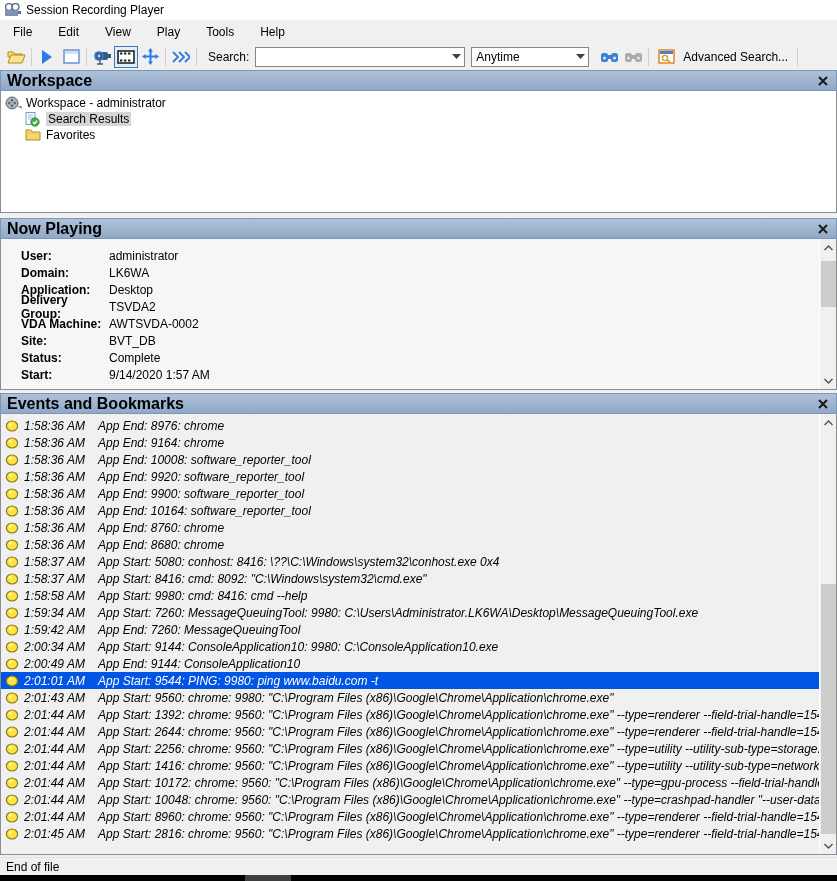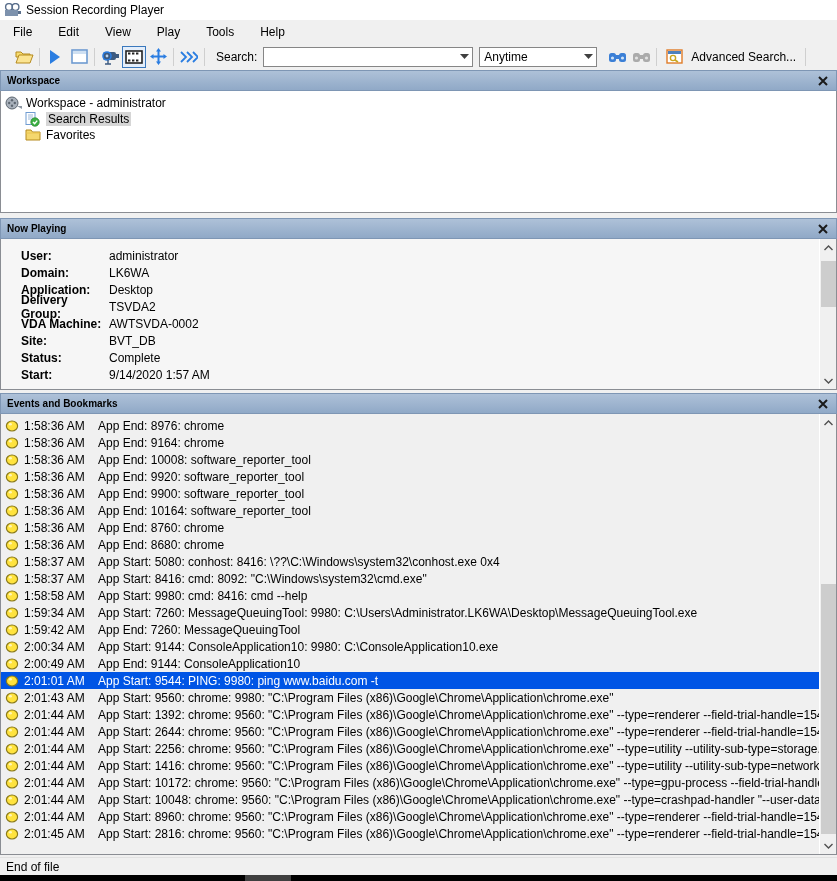--- a/index.html
+++ b/index.html
@@ -12,36 +12,36 @@
   
   .titlebar { position:absolute; top:0; left:0; width:837px; height:20px; background:#fff;
     display:flex; align-items:center; padding-left:4px; }
   .titlebar .app-icon { width:17px; height:14px; margin-right:5px; }
   
   .menubar { position:absolute; top:20px; left:0; width:837px; height:23px; background:#f0f0f0;
     display:flex; align-items:center; }
   .menu-item { padding:3px 13px; cursor:default; }
   
   .toolbar { position:absolute; top:43px; left:0; width:837px; height:27px; background:#f0f0f0;
-    display:flex; align-items:center; padding-left:12px; }
+    display:flex; align-items:center; padding-left:4px; }
   .tbtn { width:24px; height:22px; display:flex; align-items:center; justify-content:center; }
   .tbtn.toggled { border:1px solid #3a78bd; background:#e4eefa; }
   .tsep { width:1px; height:18px; background:#cfcfcf; margin:0 3px; }
   .tlabel { margin:0 6px 0 8px; }
   .combo { height:20px; background:#fff; border:1px solid #868686; display:flex; align-items:center;
     justify-content:space-between; padding-left:4px; }
   .combo .arrow { width:15px; height:100%; display:flex; align-items:center; justify-content:center; }
   .combo-search { width:210px; margin-right:6px; }
   .combo-time { width:118px; margin-right:8px; }
   .advbtn { display:flex; align-items:center; gap:8px; padding:2px 6px; height:22px; }
   
   .panel { position:absolute; left:0; width:837px; }
   .panel-header { height:21px; background:linear-gradient(#aec1d8,#90a9c7);
     border:1px solid #7e96b4; display:flex; align-items:center; padding:0 6px;
-    font-weight:bold; font-size:10px; }
+    font-weight:bold; font-size:16px; }
   .panel-header .spacer { flex:1; }
   .closeX { width:14px; height:14px; display:flex; align-items:center; justify-content:center; }
   .panel-body { border:1px solid #8a8d93; border-top:none; position:relative; overflow:hidden; }
   #workspace-panel { top:70px; height:143px; }
   #workspace-panel .panel-body { height:122px; background:#fff; }
   #nowplaying-panel { top:218px; height:172px; }
   #nowplaying-panel .panel-body { height:151px; background:#f6f6f6; }
   #events-panel { top:393px; height:462px; }
   #events-panel .panel-body { height:441px; background:#f0f0f0; }
   
@@ -58,21 +58,21 @@
   
   .vscroll { position:absolute; top:0; right:0; width:17px; bottom:0; background:#f0f0f0;
     border-left:1px solid #fff; }
   .vs-arrow { position:absolute; left:0; width:17px; height:17px; display:flex;
     align-items:center; justify-content:center; }
   .vs-up { top:0; } .vs-down { bottom:0; }
   .vs-thumb { position:absolute; left:1px; width:15px; background:#cdcdcd; }
   
   .events-list { position:absolute; top:0; left:0; right:17px; bottom:0; padding-top:3px; }
   .ev-row { display:flex; align-items:center; height:17px; white-space:nowrap; overflow:hidden;
-    padding-left:4px; }
+    padding-left:4px;font-style:italic; }
   .ev-row .bullet { width:14px; height:12px; margin-right:5px; flex:0 0 auto; }
   .ev-time { width:66px; flex:0 0 auto; }
   .ev-text { margin-left:8px; }
   .ev-row.selected { background:#0055e5; color:#fff; }
   
   .statusbar { position:absolute; top:857px; left:0; width:837px; height:18px; background:#f0f0f0;
     border-top:1px solid #e2e2e2; display:flex; align-items:center; padding-left:6px; }
   .bottomstrip { position:absolute; top:875px; left:0; width:837px; height:6px; background:#000; }
   .bottomstrip .seg { position:absolute; left:245px; width:46px; height:6px; background:#3f3f3f; }
   svg { display:block; }

